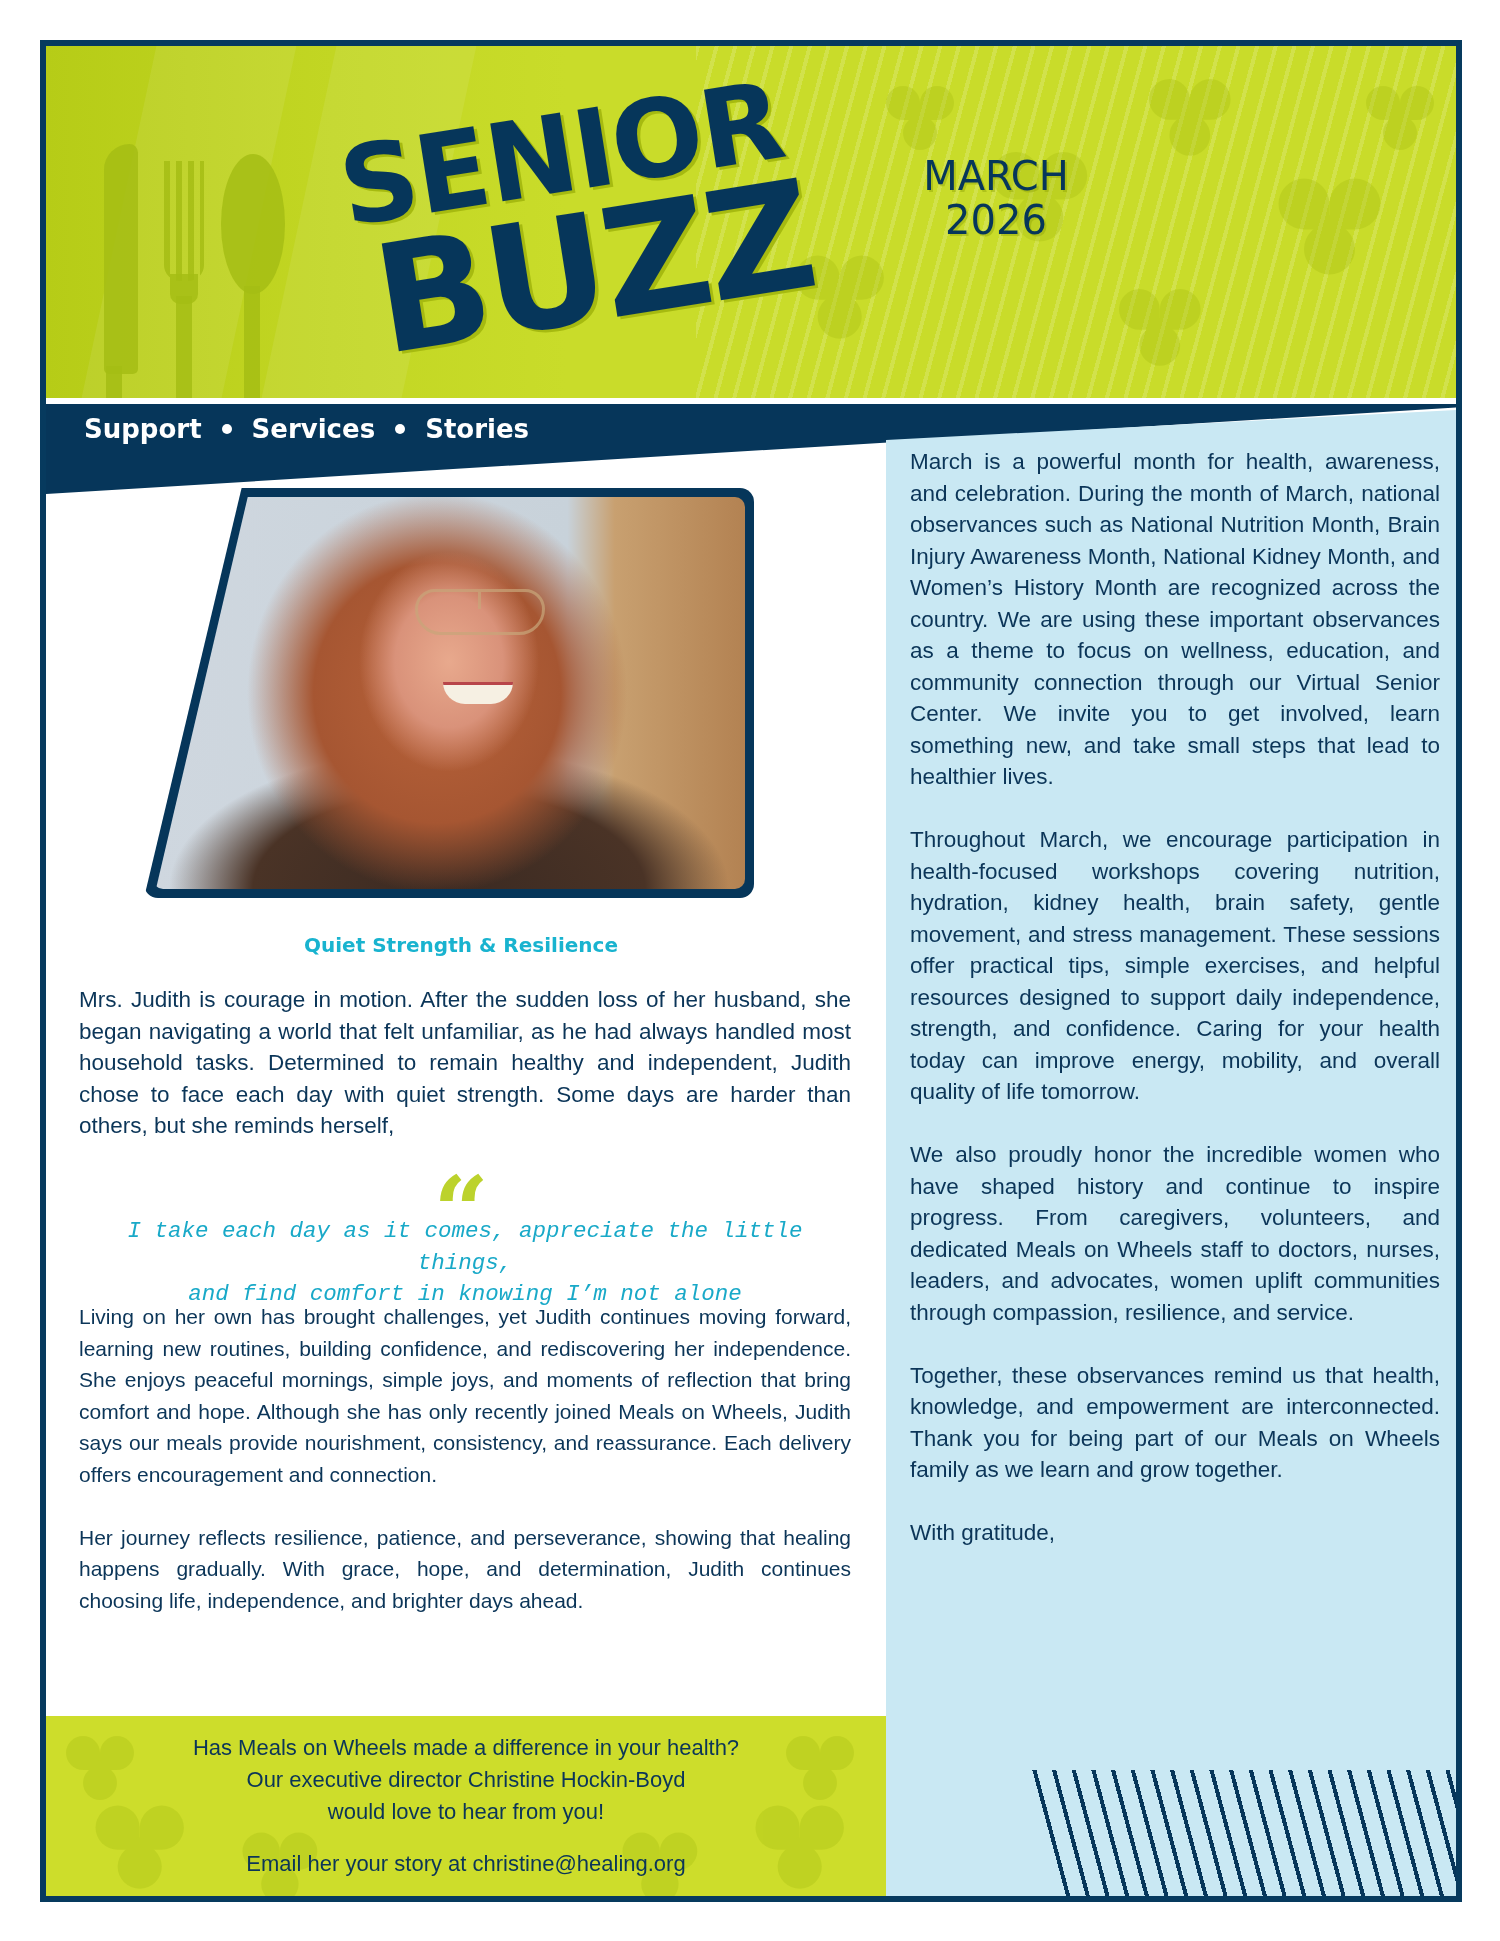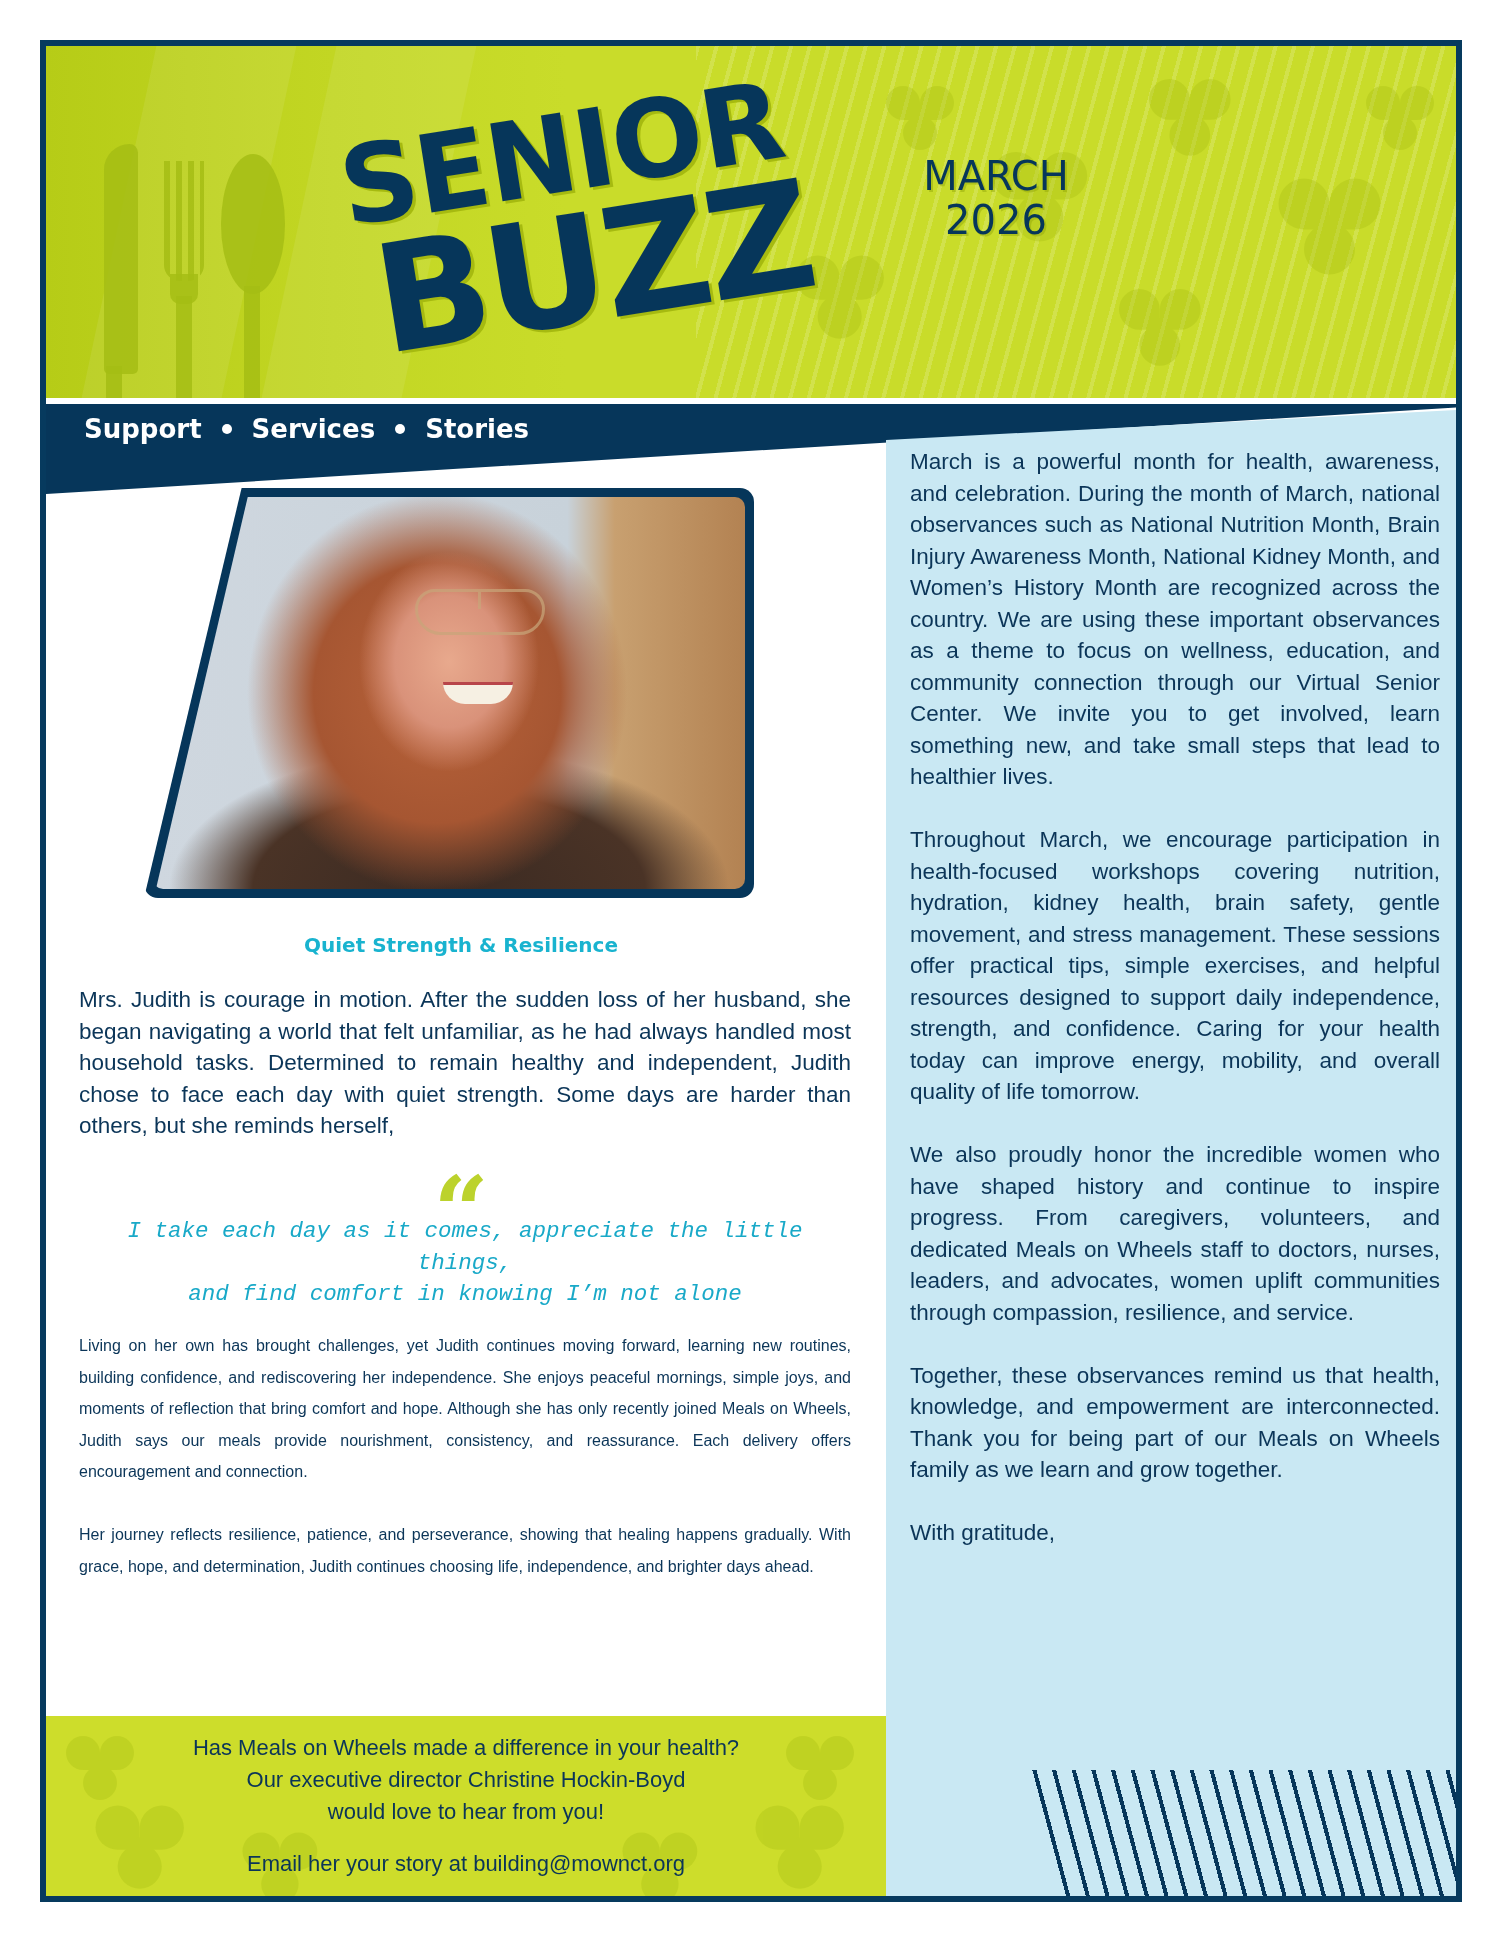--- a/index.html
+++ b/index.html
@@ -141,23 +141,22 @@
   .quote-mark {
     position: absolute; left: 380px; top: 1118px; width: 70px; text-align: center;
     font-family: "DejaVu Serif", serif; font-weight: bold; font-size: 96px; line-height: 1; color: #bcd22c;
   }
   .pull-quote {
     position: absolute; left: 33px; top: 1170px; width: 772px; text-align: center;
     font-family: Liberation Mono, monospace; font-style: italic; font-size: 22.5px; line-height: 31.5px; color: #19a9c8;
   }
   .story-body-2 {
     position: absolute; left: 33px; top: 1255px; width: 772px;
-    font-family: "Liberation Sans", sans-serif; font-size: 16px; line-height: 31.5px; color: #0b3558;
+    font-family: "Liberation Sans", sans-serif; font-size: 21px; line-height: 31.5px; color: #0b3558;
     text-align: justify;
-    margin-top: 29px;
   }
   .story-body-2 p { margin-bottom: 31.5px; }
 
   
   .callout {
     position: absolute; left: 0; top: 1670px; width: 840px; height: 186px;
     background: #cddd2b; overflow: hidden;
   }
   .callout-text {
     position: absolute; left: 0; top: 1686px; width: 840px; text-align: center;
@@ -300,17 +299,17 @@
         <span></span>
         <span></span>
       </div>
   </div>
   <div class="callout-text">
     <div>Has Meals on Wheels made a difference in your health?</div>
     <div>Our executive director Christine Hockin-Boyd</div>
     <div>would love to hear from you!</div>
     <div class="gap"></div>
     <div>
-      <span>Email her your story at </span><span>building@mownct.org</span>
+      <span>Email her your story at </span><span>christine@healing.org</span>
     </div>
   </div>
 
 </div>
 
 </body></html>

